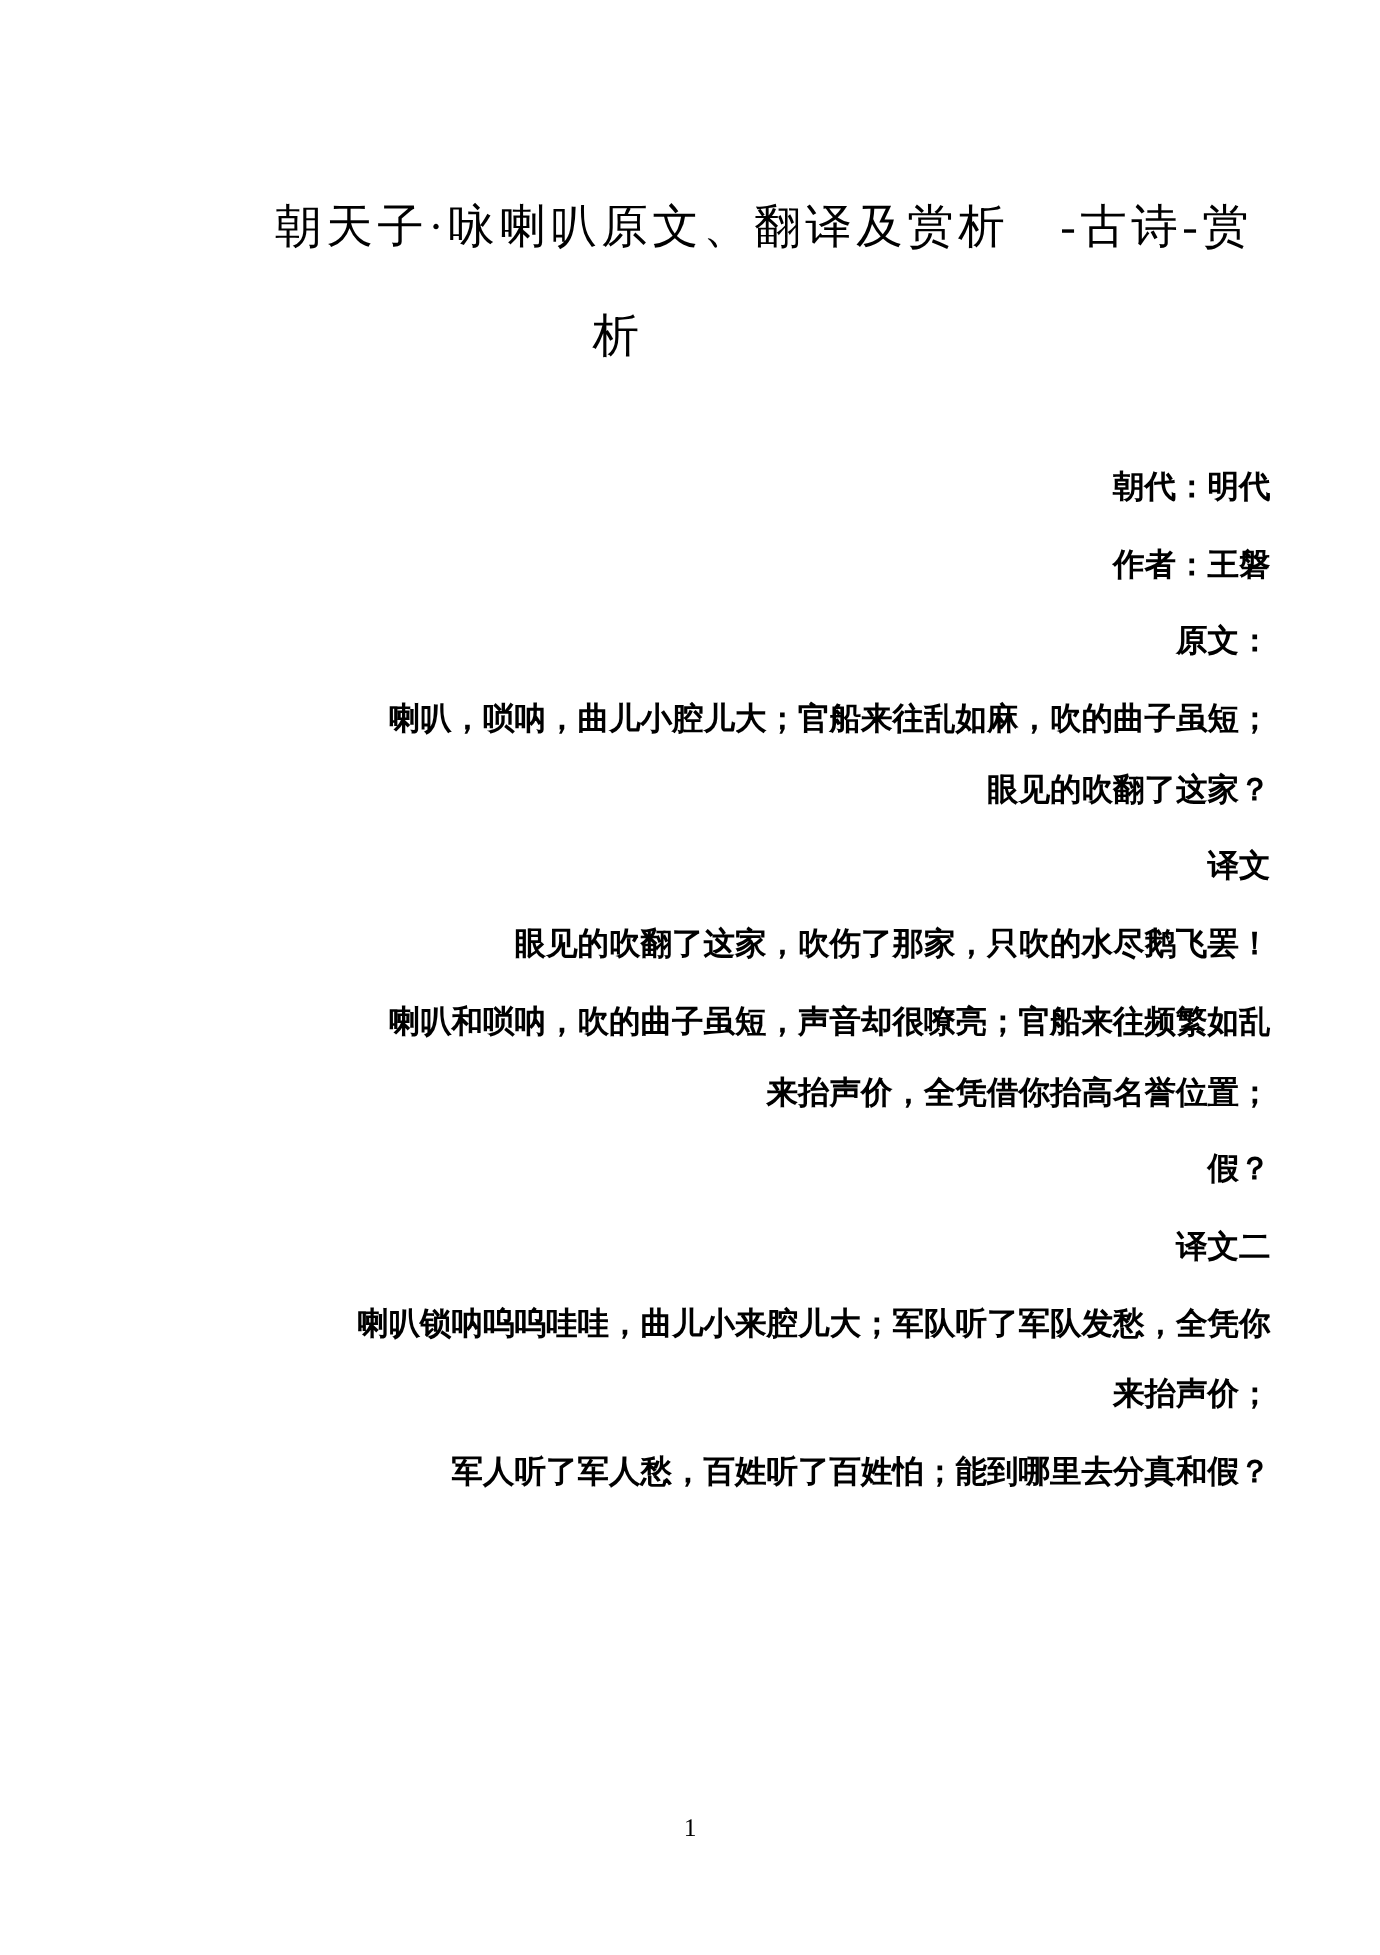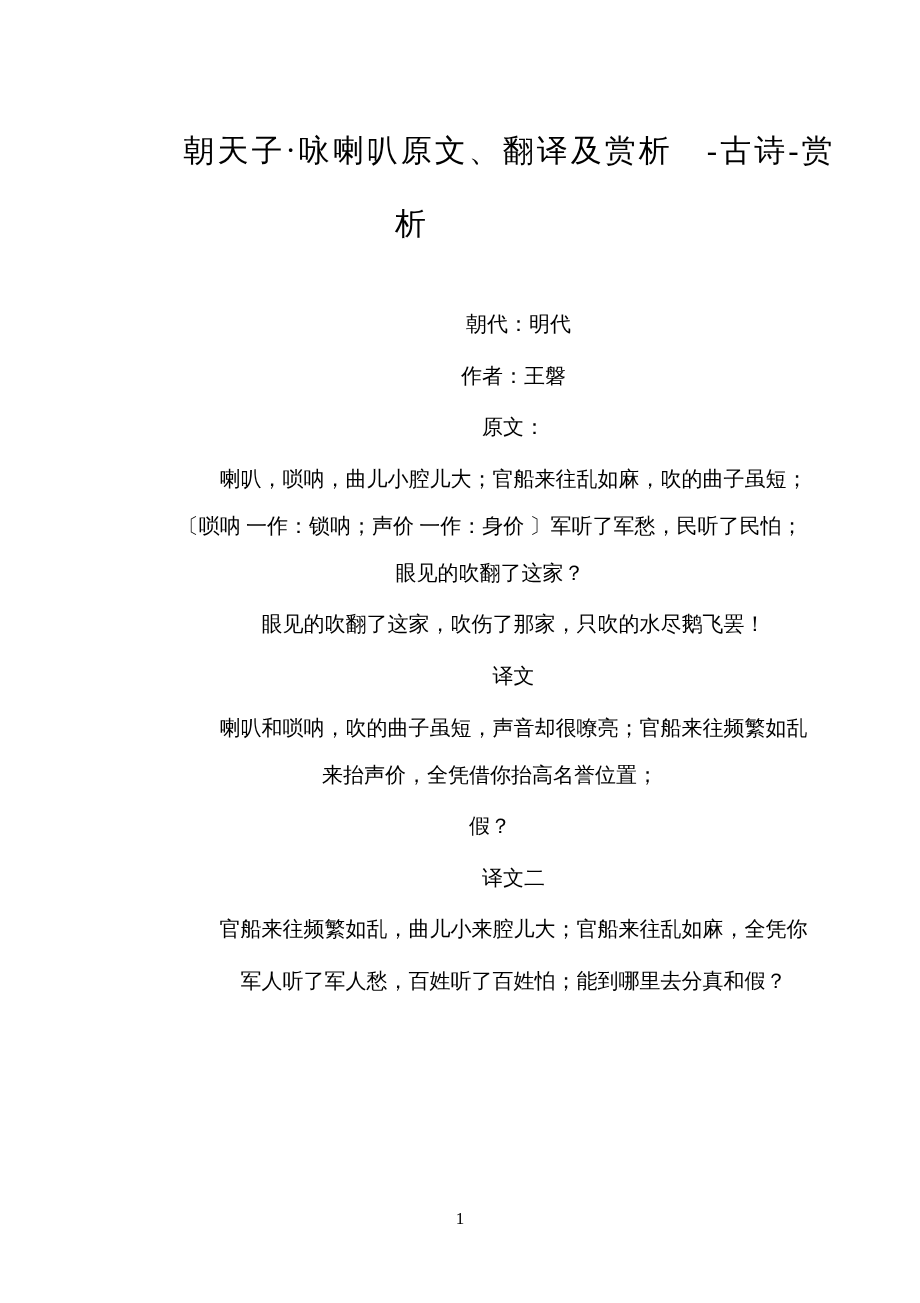--- a/index.html
+++ b/index.html
@@ -47,21 +47,22 @@
   .para {
     margin: 0 0 4.6px 0;
   }
   .para:last-child {
     margin-bottom: 0;
   }
   .line {
     height: 47px;
     line-height: 47px;
     white-space: pre;
-    text-align: center;
+    text-align: right;
+    font-weight: bold;
   }
   .page-footer {
     position: absolute;
     top: 1206px;
     left: 0;
     width: 920px;
     text-align: center;
     font-size: 17px;
     line-height: 26px;
     color: #000000;
@@ -83,43 +84,43 @@
         <div class="line" style="padding-left: 57px;">朝代：明代</div>
       </div>
       <div class="para">
         <div class="line" style="padding-left: 47px;">作者：王磐</div>
       </div>
       <div class="para">
         <div class="line" style="padding-left: 47px;">原文：</div>
       </div>
       <div class="para">
         <div class="line" style="padding-left: 47px;">喇叭，唢呐，曲儿小腔儿大；官船来往乱如麻，吹的曲子虽短；</div>
-        <div class="line">〔唢呐 一作：锁呐；声价 一作：身价 〕军听了军愁，民听了民怕；</div>
         <div class="line">眼见的吹翻了这家？</div>
       </div>
       <div class="para">
-        <div class="line" style="padding-left: 47px;">眼见的吹翻了这家，吹伤了那家，只吹的水尽鹅飞罢！</div>
+        <div class="line" style="padding-left: 47px;">译文</div>
       </div>
       <div class="para">
-        <div class="line" style="padding-left: 47px;">译文</div>
+        <div class="line" style="padding-left: 47px;">眼见的吹翻了这家，吹伤了那家，只吹的水尽鹅飞罢！</div>
       </div>
       <div class="para">
         <div class="line" style="padding-left: 47px;">喇叭和唢呐，吹的曲子虽短，声音却很嘹亮；官船来往频繁如乱</div>
         <div class="line">来抬声价，全凭借你抬高名誉位置；</div>
       </div>
       <div class="para">
         <div class="line">假？</div>
       </div>
       <div class="para">
       </div>
       <div class="para">
         <div class="line" style="padding-left: 47px;">译文二</div>
       </div>
       <div class="para">
-        <div class="line" style="padding-left: 47px;">官船来往频繁如乱，曲儿小来腔儿大；官船来往乱如麻，全凭你</div>
+        <div class="line" style="padding-left: 47px;">喇叭锁呐呜呜哇哇，曲儿小来腔儿大；军队听了军队发愁，全凭你</div>
+        <div class="line">来抬声价；</div>
       </div>
       <div class="para">
         <div class="line" style="padding-left: 47px;">军人听了军人愁，百姓听了百姓怕；能到哪里去分真和假？</div>
       </div>
     </div>
 
   <div class="page-footer">1</div>
 
 </div>
 

